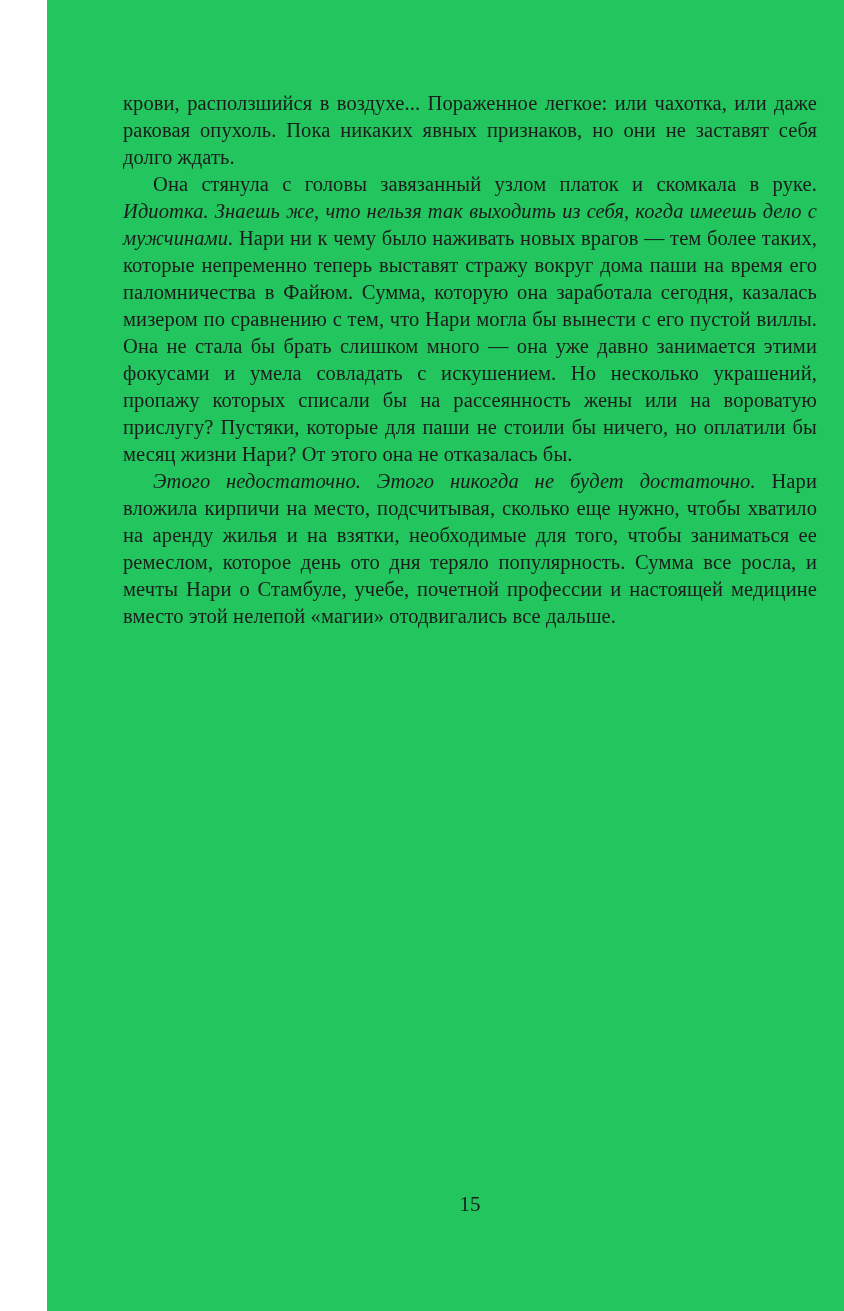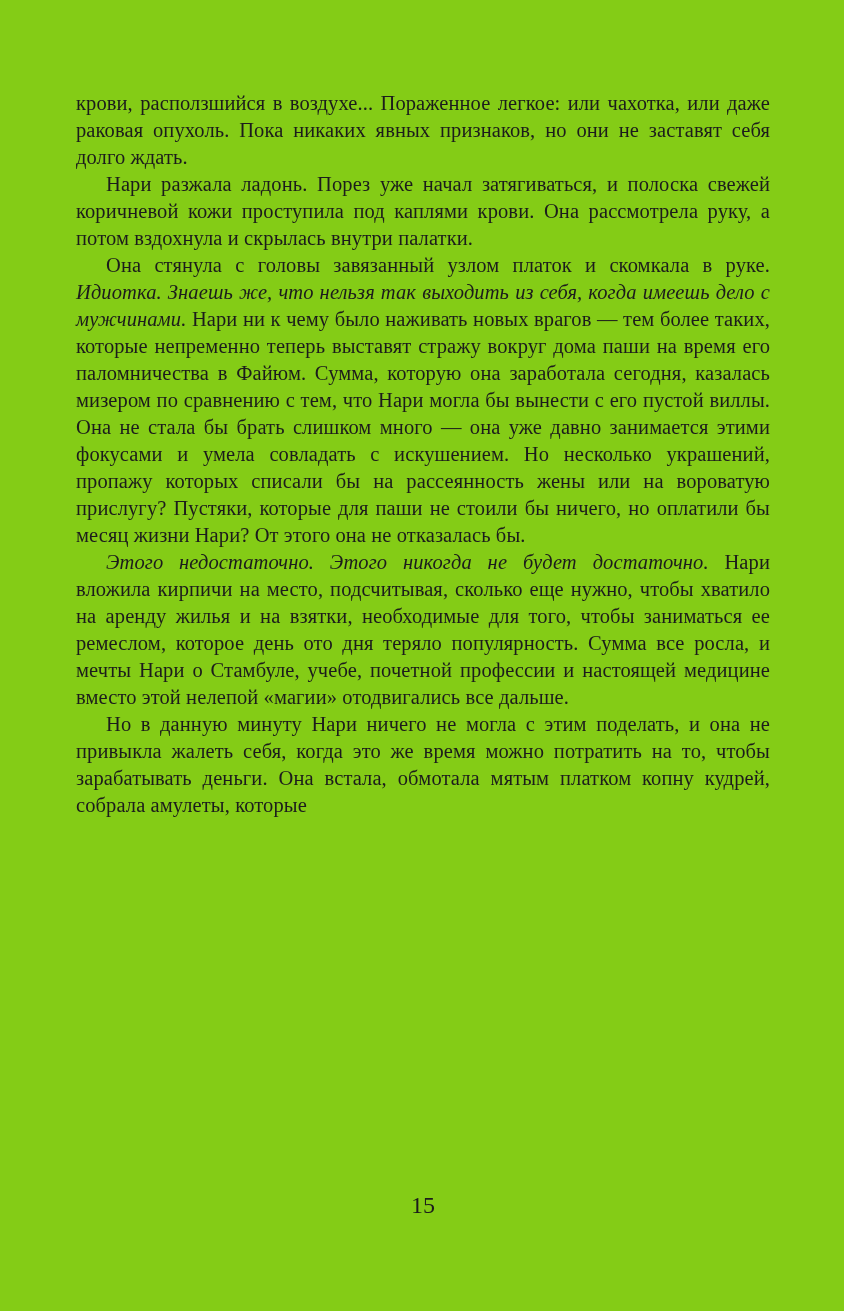--- a/index.html
+++ b/index.html
@@ -8,21 +8,22 @@
     width: 844px;
     height: 1311px;
     position: relative;
     overflow: hidden;
     font-family: "Liberation Serif", "DejavU Serif", serif;
     color: #1c1c1c;
   }
   .book-page {
     position: absolute;
     inset: 0;
-    background: #84cc16;
+    background: #22c55e;
+    margin-left: 47px;
   }
   .text-block {
     position: absolute;
     left: 76px;
     top: 90px;
     width: 694px;
     font-size: 20.5px;
     line-height: 27px;
     text-align: justify;
     hyphens: auto;
@@ -31,29 +32,27 @@
   }
   .para { text-align: justify; }
   .para.indent { text-indent: 30px; }
   .para em { font-style: italic; }
   .page-number {
     position: absolute;
     left: 76px;
     width: 694px;
     top: 1192px;
     text-align: center;
-    font-size: 24px;
+    font-size: 21px;
     color: #1c1c1c;
   }
 </style>
 </head>
 <body>
 
 <div class="book-page">
   <div class="text-block" id="text-block" lang="ru">
       <p class="para"><span>крови, расползшийся в воздухе... Пораженное легкое: или чахотка, или даже раковая опухоль. Пока никаких явных признаков, но они не заставят себя долго ждать.</span></p>
-      <p class="para indent"><span>Нари разжала ладонь. Порез уже начал затягиваться, и полоска свежей коричневой кожи проступила под каплями крови. Она рассмотрела руку, а потом вздохнула и скрылась внутри палатки.</span></p>
       <p class="para indent"><span>Она стянула с головы завязанный узлом платок и скомкала в руке. </span><em>Идиотка. Знаешь же, что нельзя так выходить из себя, когда имеешь дело с мужчинами.</em><span> Нари ни к чему было наживать новых врагов — тем более таких, которые непременно теперь выставят стражу вокруг дома паши на время его паломничества в Файюм. Сумма, которую она заработала сегодня, казалась мизером по сравнению с тем, что Нари могла бы вынести с его пустой виллы. Она не стала бы брать слишком много — она уже давно занимается этими фокусами и умела совладать с искушением. Но несколько украшений, пропажу которых списали бы на рассеянность жены или на вороватую прислугу? Пустяки, которые для паши не стоили бы ничего, но оплатили бы месяц жизни Нари? От этого она не отказалась бы.</span></p>
       <p class="para indent"><em>Этого недостаточно. Этого никогда не будет достаточно.</em><span> Нари вложила кирпичи на место, подсчитывая, сколько еще нужно, чтобы хватило на аренду жилья и на взятки, необходимые для того, чтобы заниматься ее ремеслом, которое день ото дня теряло популярность. Сумма все росла, и мечты Нари о Стамбуле, учебе, почетной профессии и настоящей медицине вместо этой нелепой «магии» отодвигались все дальше.</span></p>
-      <p class="para indent"><span>Но в данную минуту Нари ничего не могла с этим поделать, и она не привыкла жалеть себя, когда это же время можно потратить на то, чтобы зарабатывать деньги. Она встала, обмотала мятым платком копну кудрей, собрала амулеты, которые</span></p>
     </div>
   <div class="page-number">15</div>
 </div>
 
 </body></html>

